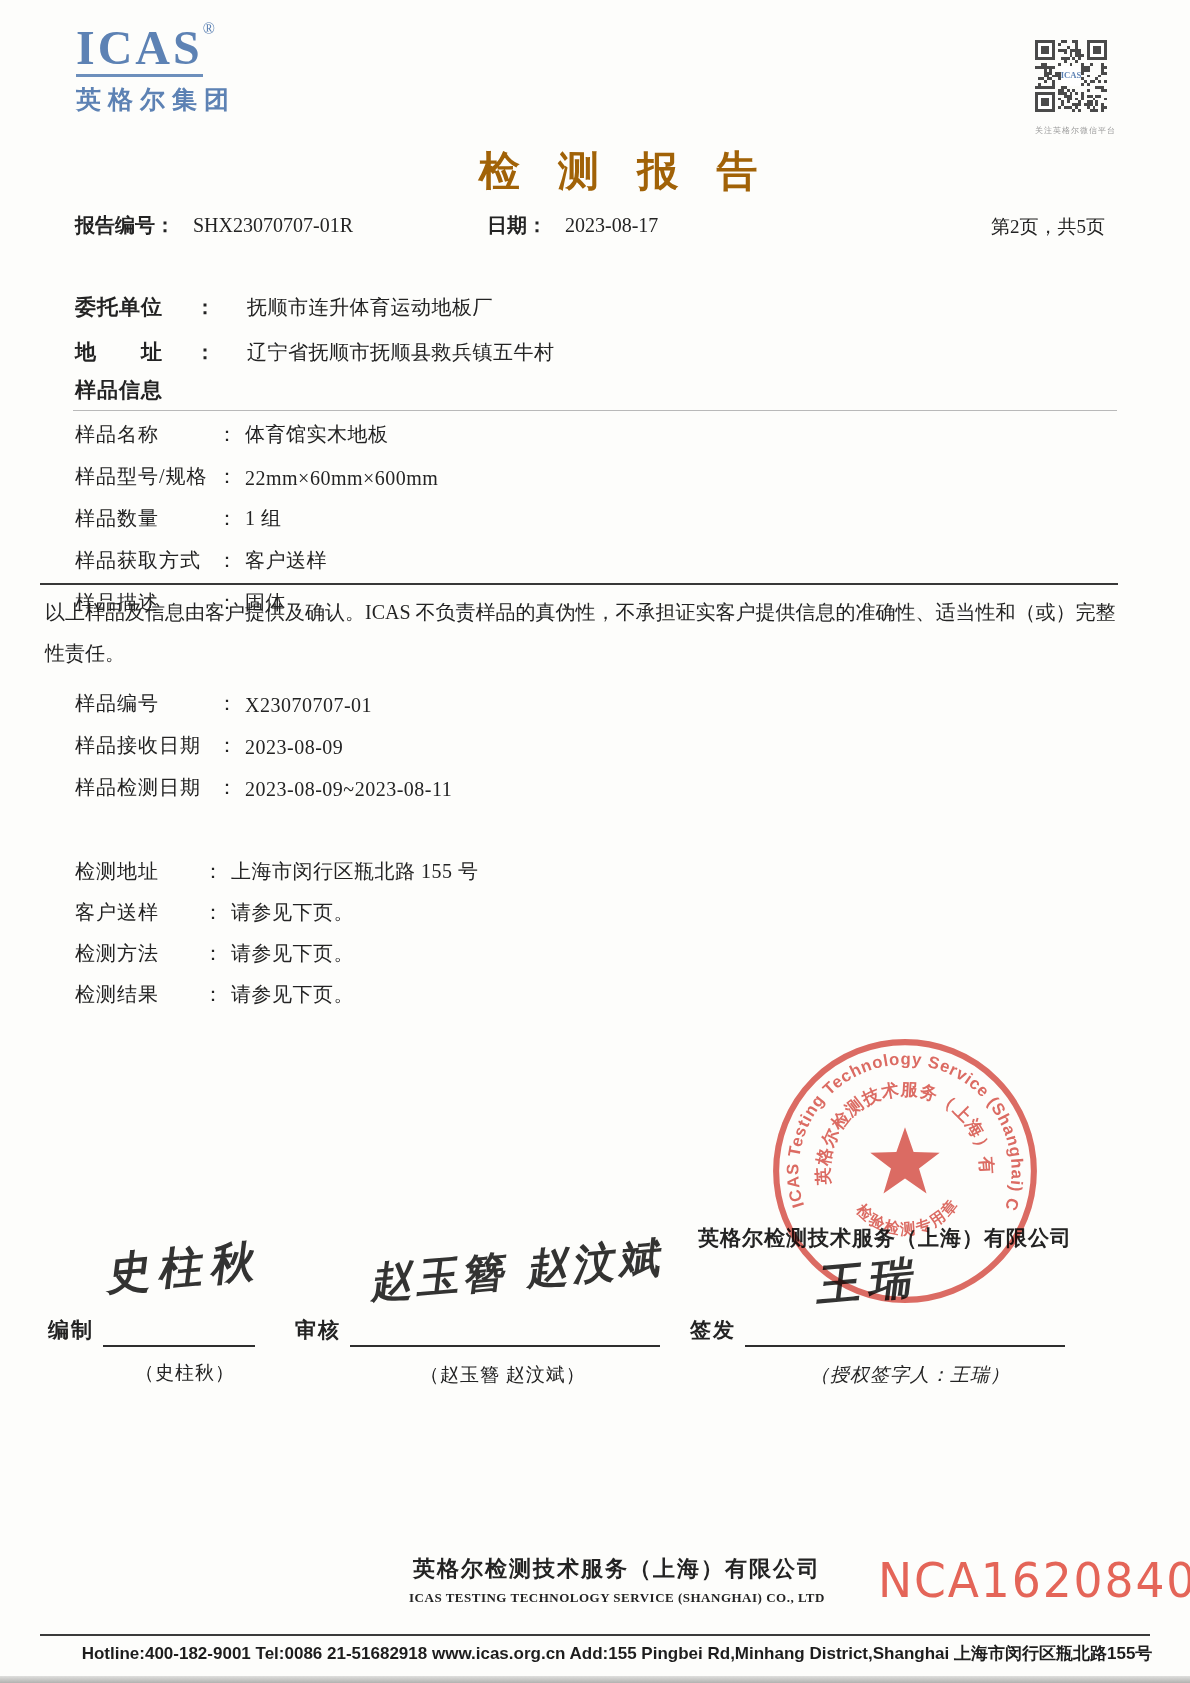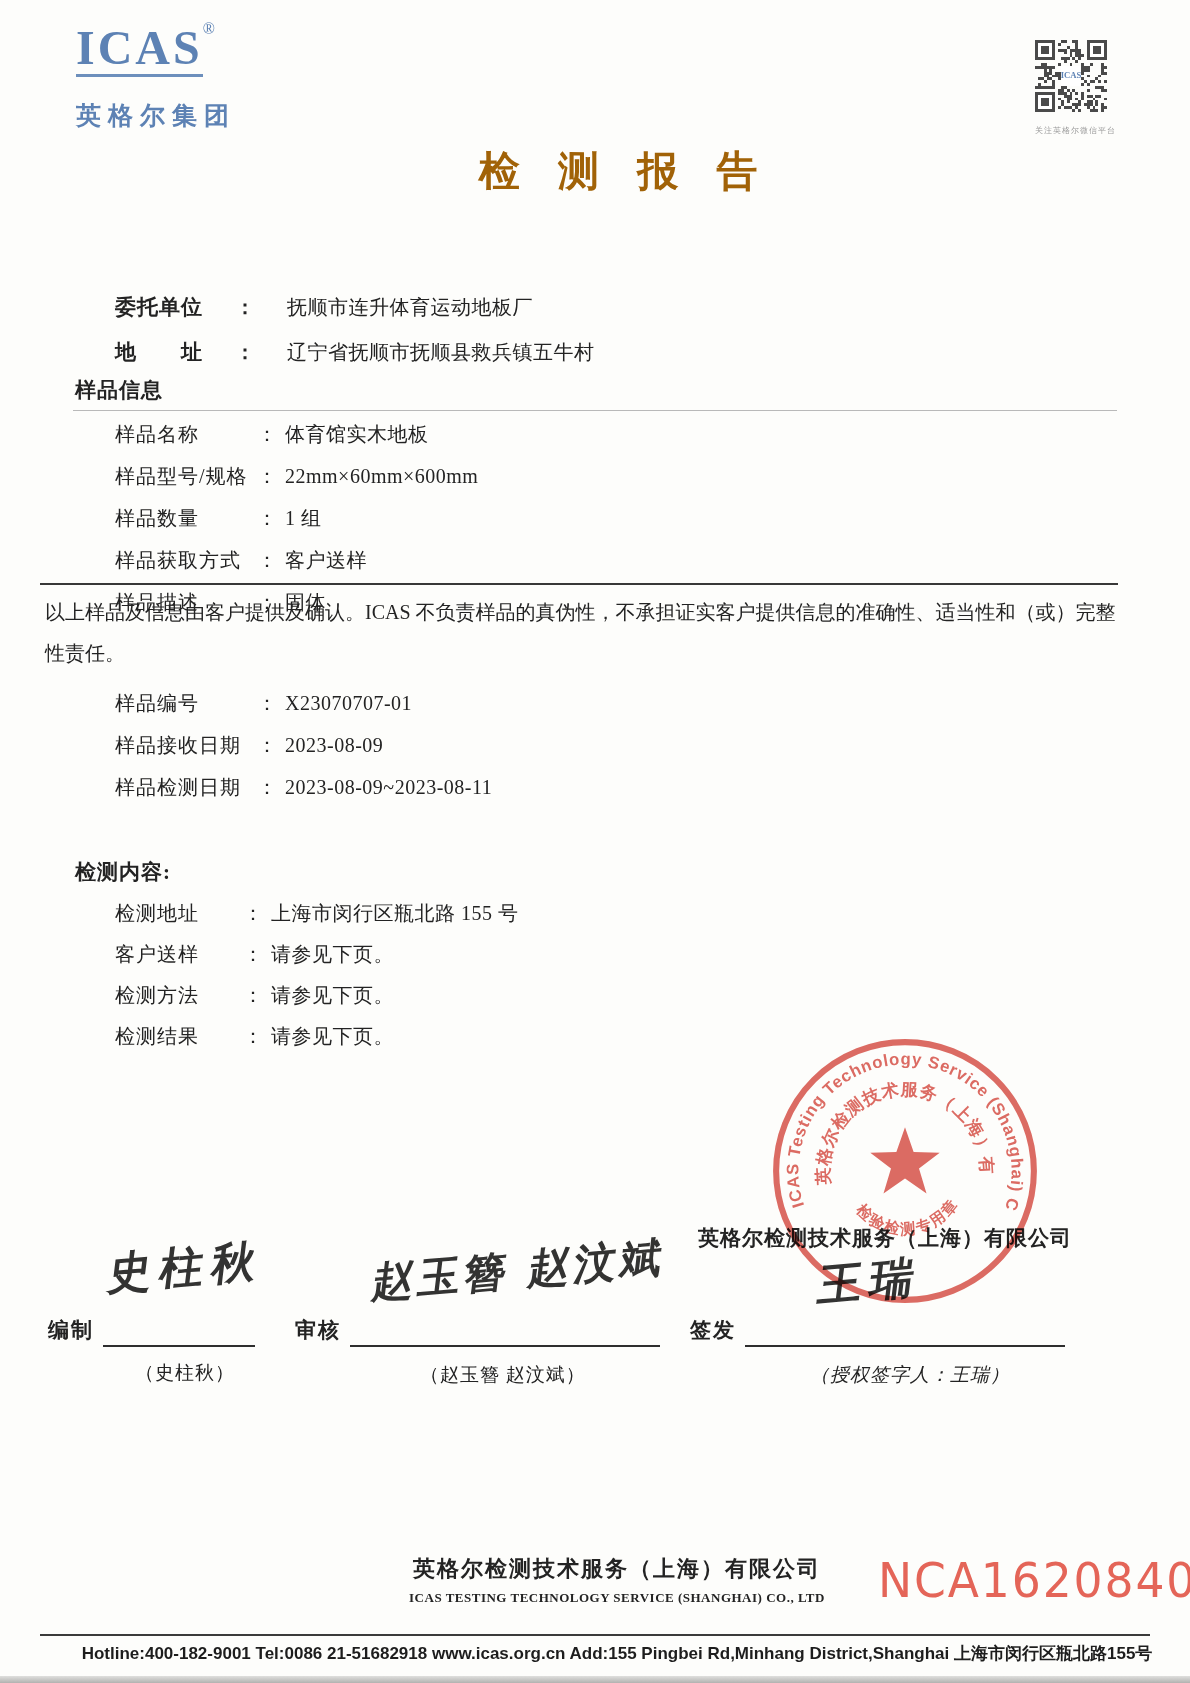--- a/index.html
+++ b/index.html
@@ -8,38 +8,38 @@
     background:#fdfdfb; overflow:hidden;
     font-family:"Liberation Serif","DejaVu Serif",serif;
     color:#232323;
     padding-left:44px;
   }
   
   .logo{position:absolute;left:76px;top:24px;color:#5d82b4;}
   .logo-main{font-size:48px;font-weight:bold;letter-spacing:3px;line-height:1;
     border-bottom:3px solid #6d8fbc;padding-bottom:2px;display:inline-block;}
   .logo-reg{font-size:16px;vertical-align:top;position:relative;top:-4px;}
-  .logo-sub{font-size:25px;font-weight:bold;letter-spacing:7px;margin-top:22px;
+  .logo-sub{font-size:25px;font-weight:bold;letter-spacing:7px;margin-top:6px;
     font-family:"Liberation Sans","DejaVu Sans",sans-serif;}
   .qr-wrap{position:absolute;left:1035px;top:40px;width:74px;text-align:center;}
   .qr-box{width:72px;height:72px;}
   .qr-caption{font-size:8px;color:#9a9a9a;letter-spacing:1px;margin-top:13px;
     font-family:"Liberation Sans","DejaVu Sans",sans-serif;white-space:nowrap;}
   
   .doc-title{position:absolute;left:8px;top:144px;width:100%;text-align:center;
     font-size:41px;font-weight:bold;letter-spacing:14px;color:#a16207;}
   .report-row{position:absolute;left:75px;top:212px;width:1042px;height:28px;font-size:20px;}
   .report-no{position:absolute;left:0;top:0;}
   .report-date{position:absolute;left:412px;top:0;}
   .page-info{position:absolute;right:12px;top:2px;font-size:19px;}
   .blbl{font-weight:bold;}
   .val{margin-left:18px;}
   
   .sec{position:absolute;left:75px;width:1042px;}
-  .irow{display:flex;align-items:center;font-size:20px;margin-left:40px;}
+  .irow{display:flex;align-items:flex-end;font-size:20px;}
   .ilbl{flex:0 0 142px;letter-spacing:1px;}
   .icol{flex:0 0 28px;}
   .ival{letter-spacing:0.5px;}
   .client .irow{margin-bottom:17px;}
   .client .ilbl{font-weight:bold;flex-basis:120px;font-size:21px;}
   .client .icol{font-weight:bold;}
   .client .ival{margin-left:24px;}
   .sec-head{font-size:21px;font-weight:bold;letter-spacing:1px;}
   .head-rule{border-bottom:1px solid #b9b9b9;margin:6px 0 10px -2px;}
   .sample .irow{margin-bottom:15px;}
@@ -260,20 +260,29 @@
           <rect x="2" y="20" width="3" height="3" fill="#4a4a4a"></rect>
           <rect x="9" y="9" width="7" height="7" fill="#fff"></rect>
           <text x="12.5" y="13.2" text-anchor="middle" font-size="3" font-weight="bold" fill="#5d82b4" font-family="Liberation Serif, serif">ICAS</text>
         </svg>
     </div>
     <div class="qr-caption">关注英格尔微信平台</div>
   </div>
 
   <div class="doc-title">检 测 报 告</div>
 
+  <div class="report-row">
+    <span class="report-no">
+      <span class="blbl">报告编号：</span><span class="val">SHX23070707-01R</span>
+    </span>
+    <span class="report-date">
+      <span class="blbl">日期：</span><span class="val">2023-08-17</span>
+    </span>
+    <span class="page-info">第2页，共5页</span>
+  </div>
 
   <div class="sec client" style="top:293px;">
     <div class="irow">
       <span class="ilbl">委托单位</span>
       <span class="icol">：</span>
       <span class="ival">抚顺市连升体育运动地板厂</span>
     </div>
     <div class="irow">
       <span class="ilbl">地　　址</span>
       <span class="icol">：</span>
@@ -326,21 +335,20 @@
       <span class="ival">2023-08-09</span>
     </div>
     <div class="irow">
       <span class="ilbl">样品检测日期</span>
       <span class="icol">：</span>
       <span class="ival">2023-08-09~2023-08-11</span>
     </div>
   </div>
 
   <div class="sec content" style="top:858px;">
-    <div class="sec-head" style="margin-bottom:14px;">检测内容:</div>
     <div class="irow">
       <span class="ilbl">检测地址</span>
       <span class="icol">：</span>
       <span class="ival">上海市闵行区瓶北路 155 号</span>
     </div>
     <div class="irow">
       <span class="ilbl">客户送样</span>
       <span class="icol">：</span>
       <span class="ival">请参见下页。</span>
     </div>

